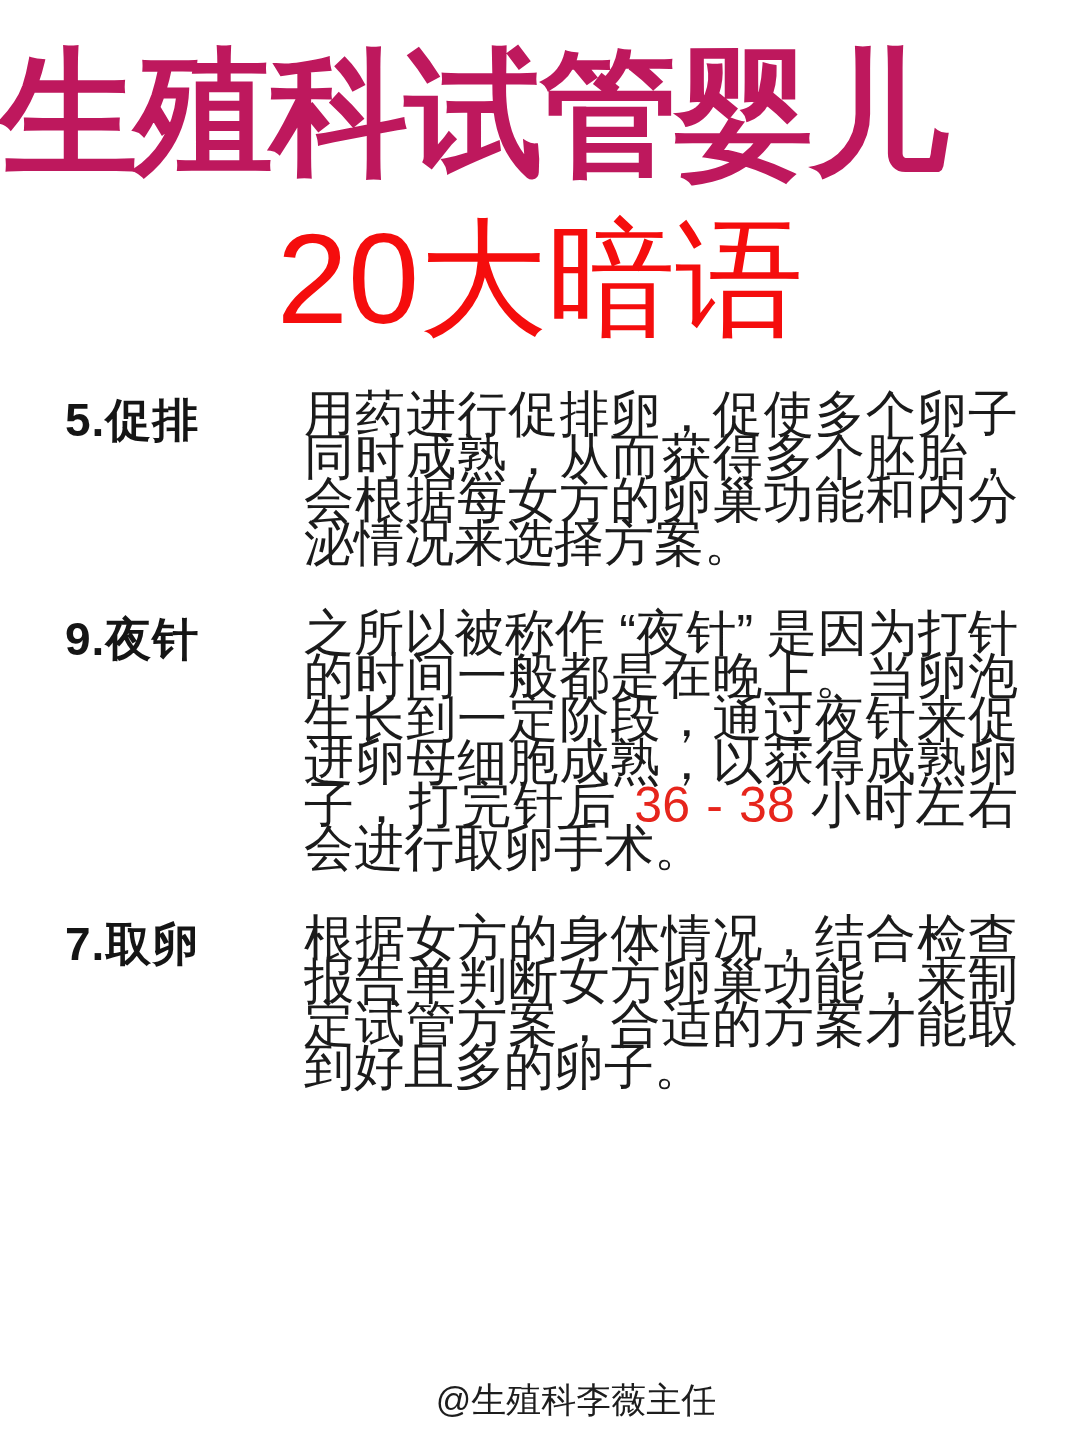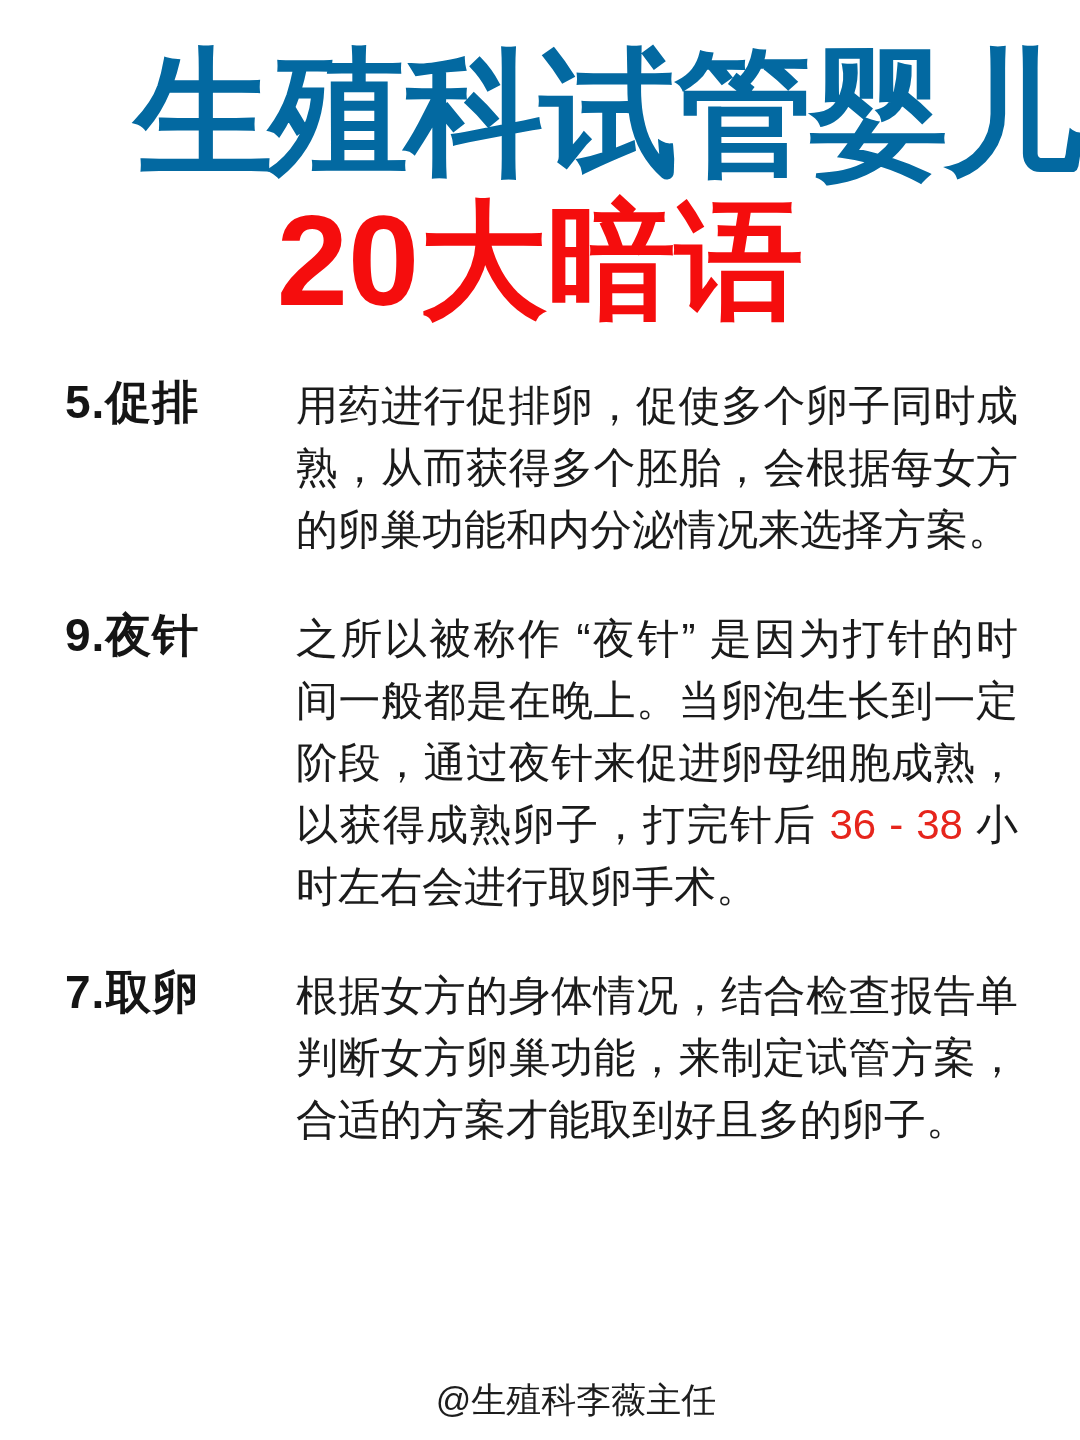--- a/index.html
+++ b/index.html
@@ -11,58 +11,59 @@
     position: relative;
     width: 1080px;
     height: 1440px;
     background: #ffffff;
     overflow: hidden;
     font-family: "Liberation Sans", sans-serif;
     color: #161616;
   }
   .title {
     margin-top: 36px;
-    text-align: right;
+    text-align: left;
     font-size: 138px;
     line-height: 1.12;
     font-weight: 900;
     letter-spacing: -3px;
-    color: #0369a1;
+    color: #be185d;
     white-space: nowrap;
   }
   .subtitle {
-    margin-top: 6px;
+    margin-top: 24px;
     text-align: center;
     font-size: 128px;
     line-height: 1.0;
-    font-weight: 700;
+    font-weight: 400;
     color: #f50d0d;
     white-space: nowrap;
   }
   .terms {
     margin: 50px 62px 0 65px;
   }
   .term-row {
     display: flex;
     align-items: flex-start;
     margin-bottom: 47px;
+    gap: 8px;
   }
   .term-label {
     flex: none;
     width: 231px;
     font-size: 46px;
     line-height: 55px;
     font-weight: 800;
     letter-spacing: 1px;
     color: #151515;
   }
   .term-desc {
     flex: 1;
-    font-size: 42px;
-    line-height: 62px;
+    font-size: 50px;
+    line-height: 43px;
     font-weight: 500;
     color: #1b1b1b;
     text-align: justify;
   }
   .red-num {
     color: #e6251c;
     font-weight: 400;
   }
   .footer {
     position: absolute;

